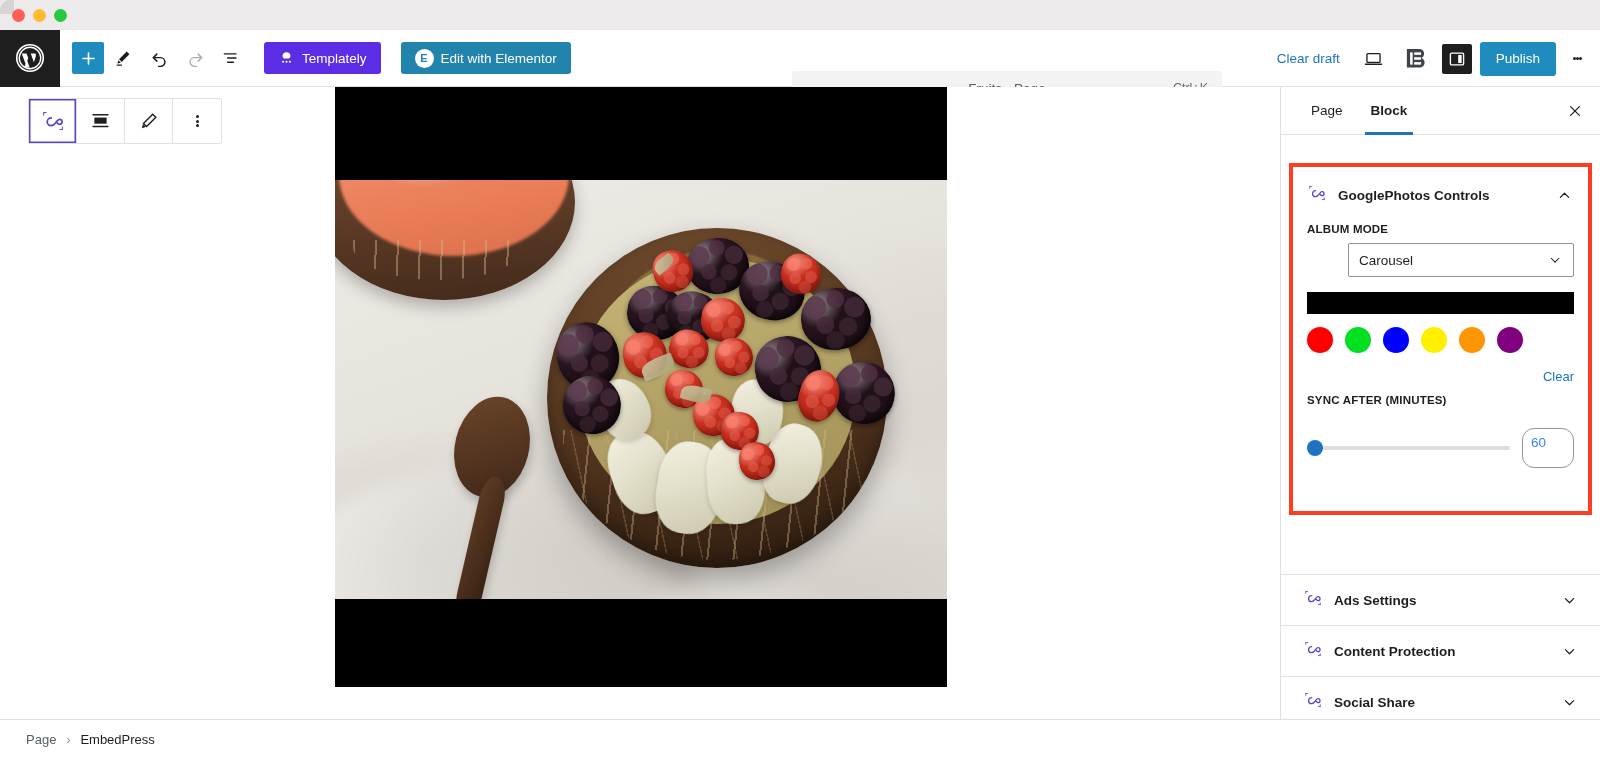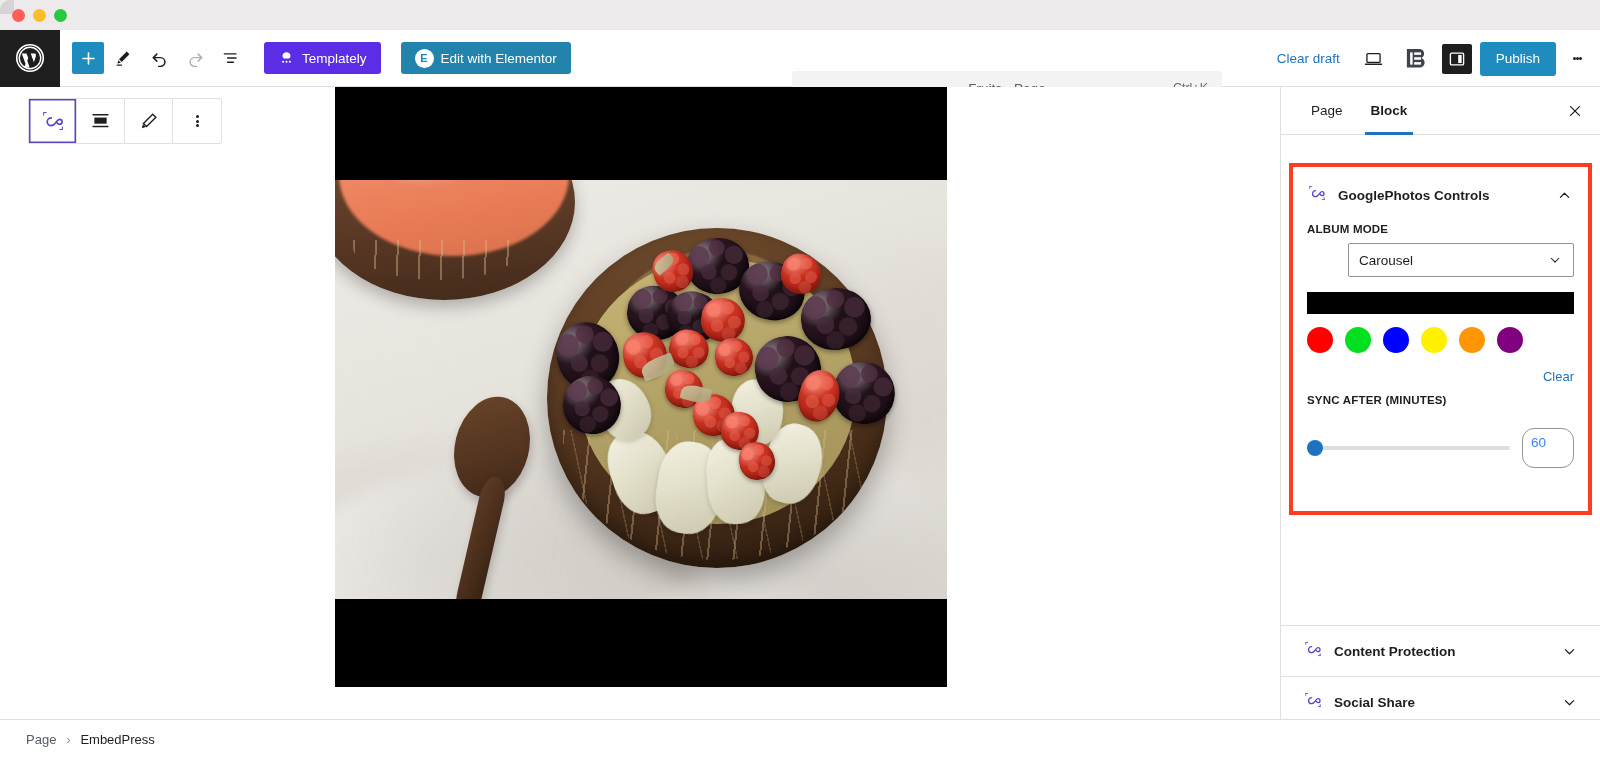--- a/index.html
+++ b/index.html
@@ -631,20 +631,35 @@
 
       <div class="slider-row">
         <div class="slider">
           <span class="thumb"></span>
         </div>
         <div class="num-input">60</div>
       </div>
     </div>
   </div>
 
+  <div class="acc-row" style="top:487px;">
+    <span class="ep-icon">
+      <svg width="20" height="20" viewBox="0 0 32 32" aria-hidden="true">
+        <path d="M4.5 5.5h3M4.5 5.5v3" stroke="#5b45c7" stroke-width="1.3" stroke-linecap="round"></path>
+        <path d="M27.5 26.5h-3M27.5 26.5v-3" stroke="#5b45c7" stroke-width="1.3" stroke-linecap="round"></path>
+        <path d="M13.8 12.2c-2.8 0-4.9 2.1-4.9 4.8s2.1 4.8 4.9 4.8c3.3 0 4.8-2.6 6.6-5.1 1.2-1.7 2.2-2.8 3.6-2.8 1.9 0 3.2 1.4 3.2 3.1s-1.3 3.1-3.2 3.1c-1.5 0-2.5-1-3.6-2.6" fill="none" stroke="#5b45c7" stroke-width="2.1" stroke-linecap="round"></path>
+      </svg>
+    </span>
+    <span class="title">Ads Settings</span>
+    <span class="chev">
+      <svg width="15" height="15" viewBox="0 0 20 20" aria-hidden="true">
+        <path d="M4.5 7.5L10 13l5.5-5.5" fill="none" stroke="#1e1e1e" stroke-width="1.6" stroke-linecap="round" stroke-linejoin="round"></path>
+      </svg>
+    </span>
+  </div>
 
   <div class="acc-row" style="top:589px;">
     <span class="ep-icon">
       <svg width="20" height="20" viewBox="0 0 32 32" aria-hidden="true">
         <path d="M4.5 5.5h3M4.5 5.5v3" stroke="#5b45c7" stroke-width="1.3" stroke-linecap="round"></path>
         <path d="M27.5 26.5h-3M27.5 26.5v-3" stroke="#5b45c7" stroke-width="1.3" stroke-linecap="round"></path>
         <path d="M13.8 12.2c-2.8 0-4.9 2.1-4.9 4.8s2.1 4.8 4.9 4.8c3.3 0 4.8-2.6 6.6-5.1 1.2-1.7 2.2-2.8 3.6-2.8 1.9 0 3.2 1.4 3.2 3.1s-1.3 3.1-3.2 3.1c-1.5 0-2.5-1-3.6-2.6" fill="none" stroke="#5b45c7" stroke-width="2.1" stroke-linecap="round"></path>
       </svg>
     </span>
     <span class="title">Social Share</span>

